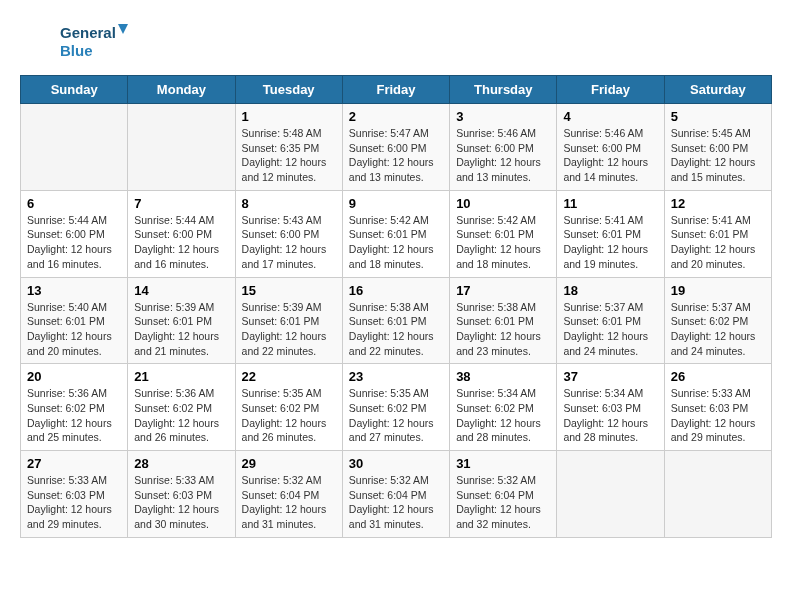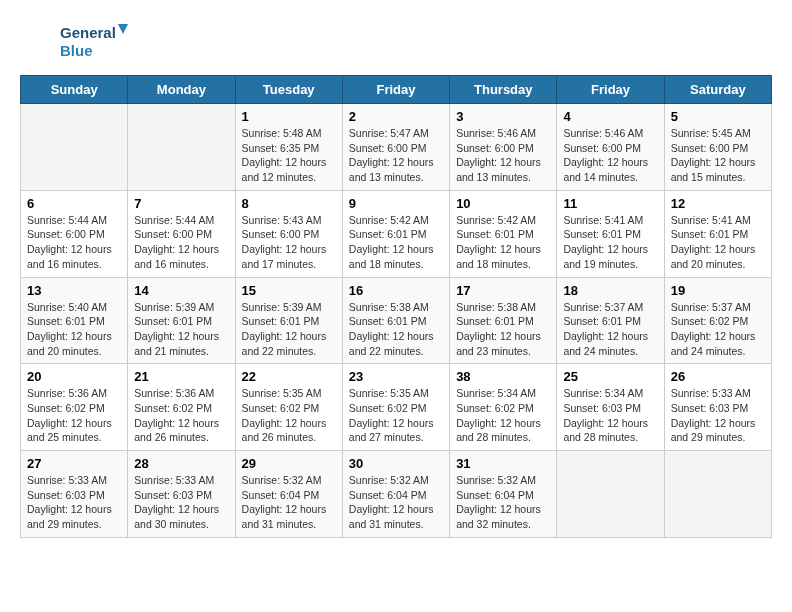--- a/index.html
+++ b/index.html
@@ -277,21 +277,21 @@
 and 27 minutes.</div>
         </td>
         <td>
           <span class="day-num">38</span>
           <div class="cell-content">Sunrise: 5:34 AM
 Sunset: 6:02 PM
 Daylight: 12 hours
 and 28 minutes.</div>
         </td>
         <td>
-          <span class="day-num">25</span>
+          <span class="day-num">37</span>
           <div class="cell-content">Sunrise: 5:34 AM
 Sunset: 6:03 PM
 Daylight: 12 hours
 and 28 minutes.</div>
         </td>
         <td>
           <span class="day-num">26</span>
           <div class="cell-content">Sunrise: 5:33 AM
 Sunset: 6:03 PM
 Daylight: 12 hours

